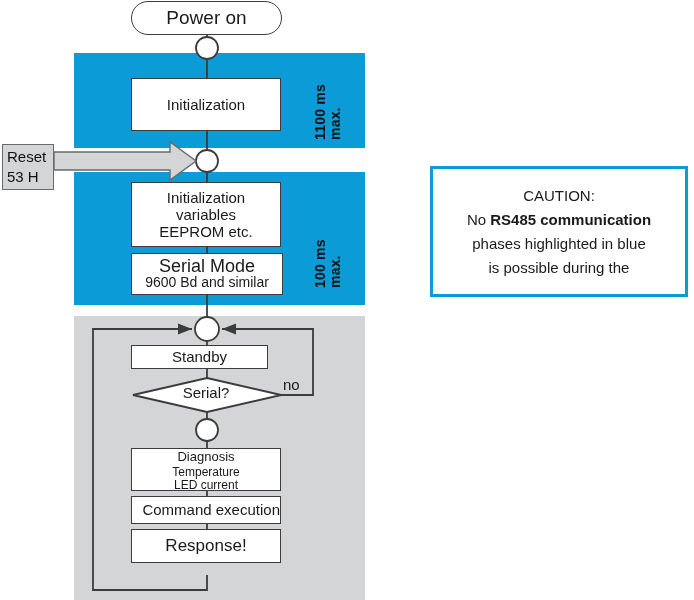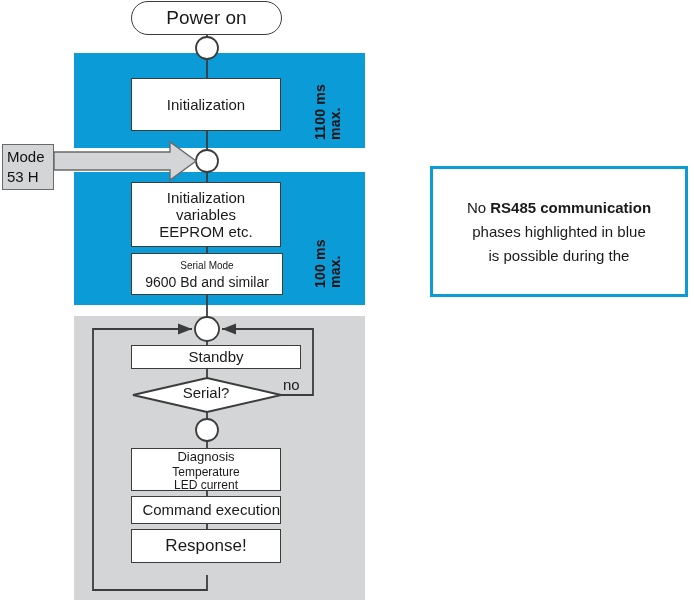--- a/index.html
+++ b/index.html
@@ -65,30 +65,30 @@
   #box-power-on {
     left: 131px; top: 1px; width: 151px; height: 34px;
     border-radius: 17px;
     border: 1.6px solid #3c3c3c;
   }
   #box-power-on .line-main { font-size: 19px; }
 
   #box-init        { left: 131px; top: 78px;  width: 150px; height: 53px; }
   #box-init-vars   { left: 131px; top: 182px; width: 150px; height: 65px; }
   #box-serial-mode { left: 131px; top: 253px; width: 152px; height: 42px; }
-  #box-standby     { left: 131px; top: 345px; width: 170px; height: 24px; }
+  #box-standby     { left: 131px; top: 345px; width: 137px; height: 24px; }
   #box-diagnosis   { left: 131px; top: 448px; width: 150px; height: 43px; }
   #box-cmd-exec    { left: 131px; top: 496px; width: 150px; height: 28px; align-items: flex-end; }
   #box-response    { left: 131px; top: 529px; width: 150px; height: 34px; }
 
   #box-diagnosis .line-main { font-size: 13px; line-height: 18px; }
   #box-diagnosis .line-sub  { font-size: 12px; line-height: 13px; }
   #box-cmd-exec  .line-main { font-size: 15px; }
   #box-response  .line-main { font-size: 17px; }
-  #box-serial-mode .line-main { font-size: 10px; line-height: 16px; }
+  #box-serial-mode .line-main { font-size: 18px; line-height: 16px; }
   #box-serial-mode .line-sub  { font-size: 14px; line-height: 16px; }
   #box-init-vars .line-main { font-size: 15px; line-height: 17px; }
 
   
   #box-reset {
     position: absolute;
     left: 2px; top: 144px; width: 52px; height: 46px;
     box-sizing: border-box;
     background: #d3d5d6;
     border: 1.4px solid #6a6a6a;
@@ -229,21 +229,22 @@
 </div>
 
 <div class="box" id="box-response">
   <span class="line-main">Response!</span>
 </div>
 
 <div id="diamond-text">Serial?</div>
 <div id="label-no">no</div>
 
 <div id="box-reset">
-  <div>Mode</div>
+  <div>Reset</div>
   <div>53 H</div>
 </div>
 
 <div id="caution-box">
+  <span class="row">CAUTION:</span>
   <span class="row"><span>No </span><span class="bold">RS485 communication</span></span>
   <span class="row">phases highlighted in blue</span>
   <span class="row">is possible during the</span>
 </div>
 
 </body></html>

